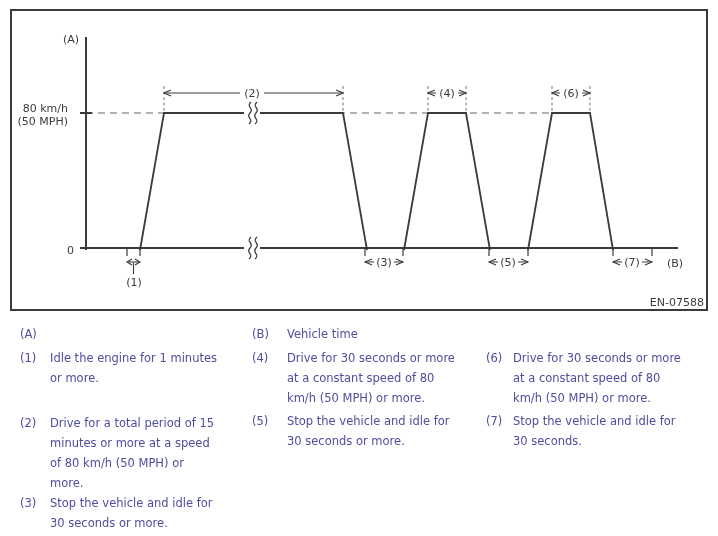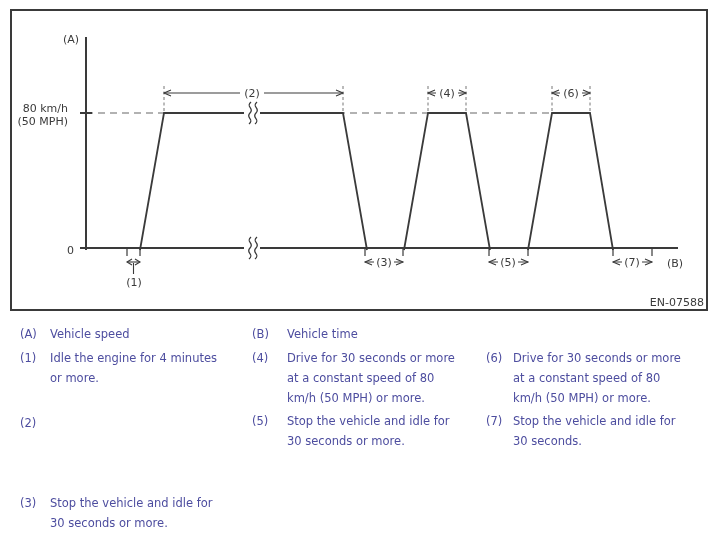--- a/index.html
+++ b/index.html
@@ -94,29 +94,32 @@
   <text x="657" y="258" text-anchor="start">(B)</text>
   <text x="64" y="245" text-anchor="end">0</text>
   <text x="58" y="103" text-anchor="end">80 km/h</text>
   <text x="58" y="116" text-anchor="end">(50 MPH)</text>
   <text x="694" y="297" text-anchor="end">EN-07588</text>
 </svg>
 </div>
 
 <div class="legend-item col1" style="top:324px">
   <span class="lbl">(A)</span>
-  <span class="txt">Vehicle speed</span>
 </div>
 <div class="legend-item col1" style="top:348px">
   <span class="lbl">(1)</span>
-  <span class="txt">Idle the engine for 4 minutes
+  <span class="txt">Idle the engine for 1 minutes
 or more.</span>
 </div>
 <div class="legend-item col1" style="top:413px">
   <span class="lbl">(2)</span>
+  <span class="txt">Drive for a total period of 15
+minutes or more at a speed
+of 80 km/h (50 MPH) or
+more.</span>
 </div>
 <div class="legend-item col1" style="top:493px">
   <span class="lbl">(3)</span>
   <span class="txt">Stop the vehicle and idle for
 30 seconds or more.</span>
 </div>
 <div class="legend-item col2" style="top:324px">
   <span class="lbl">(B)</span>
   <span class="txt">Vehicle time</span>
 </div>

